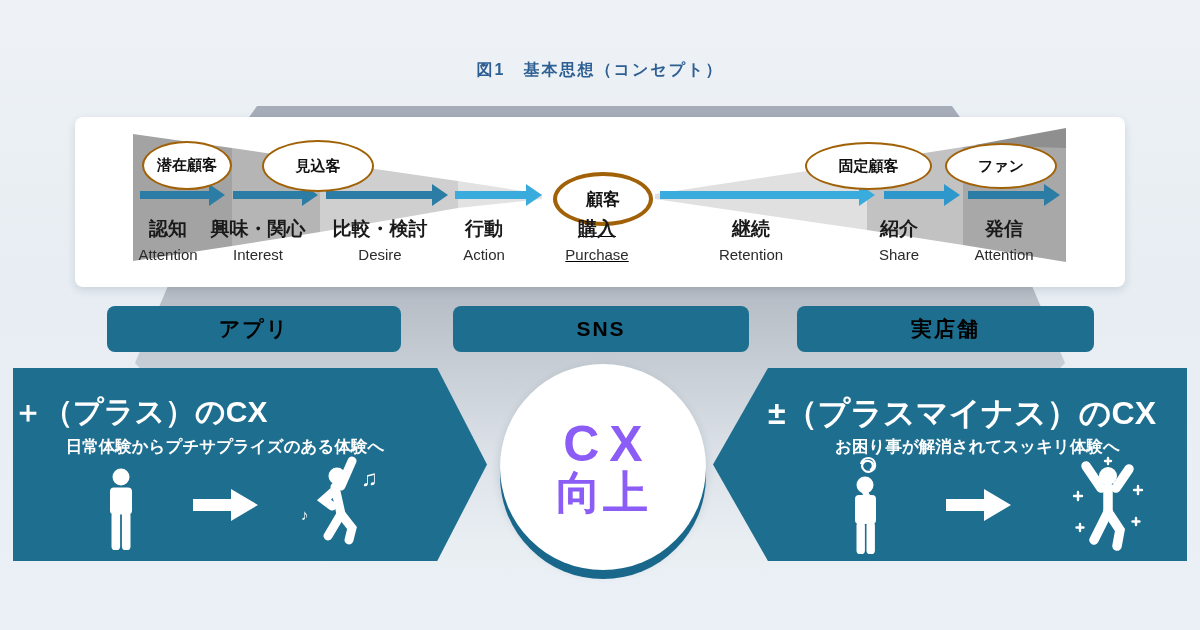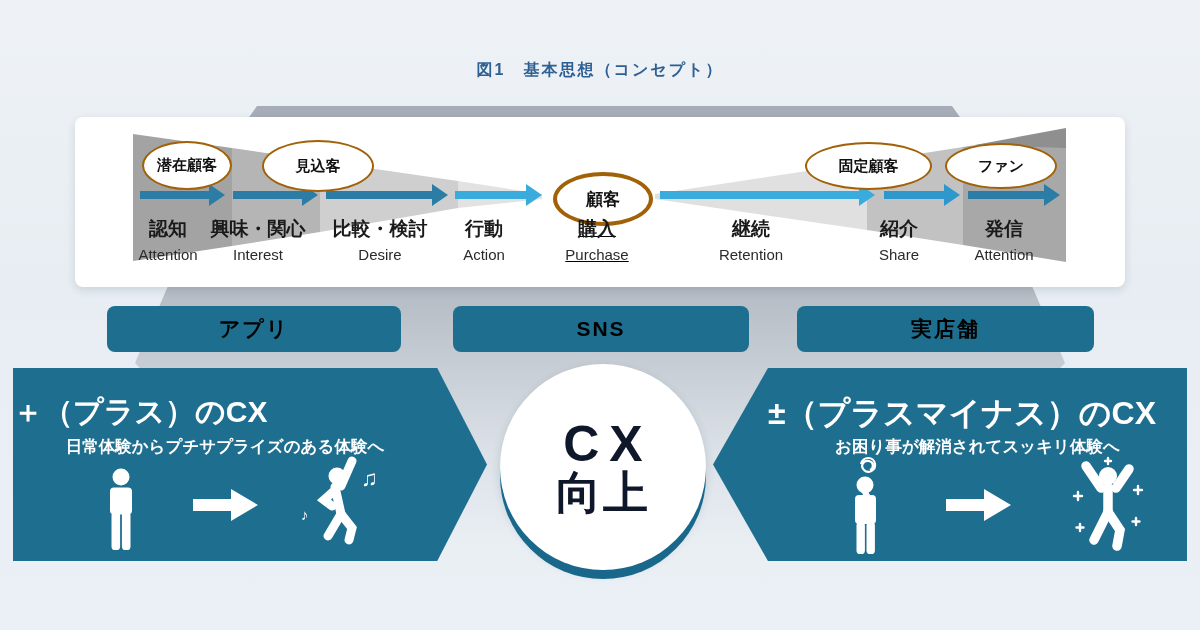--- a/index.html
+++ b/index.html
@@ -54,21 +54,21 @@
   .blk-right .t{left:55px; width:419px; font-size:32px;}
   .blk .s{position:absolute; top:68px; text-align:center; font-size:16.5px; font-weight:700; white-space:nowrap;}
   .blk-left  .s{left:0; width:424px;}
   .blk-right .s{left:55px; width:419px;}
   .blk .icons{position:absolute; top:92px; height:95px;}
   
   .cx-circle{
     left:500px; top:364px; width:206px; height:206px; background:#fff; border-radius:50%;
     box-shadow:0 9px 0 #19688b, 0 4px 10px rgba(30,60,80,.18);
     display:flex; flex-direction:column; align-items:center; justify-content:center;
-    color:#0f172a; font-weight:700; line-height:1.02; z-index:5;
+    color:#8b5cf6; font-weight:700; line-height:1.02; z-index:5;
   }
   .cx-circle .l1{font-size:50px; letter-spacing:10px; padding-left:10px;}
   .cx-circle .l2{font-size:45px; letter-spacing:2px;}
   .ico{position:absolute;}
 </style>
 </head>
 <body>
 
 <div class="stage">
 

